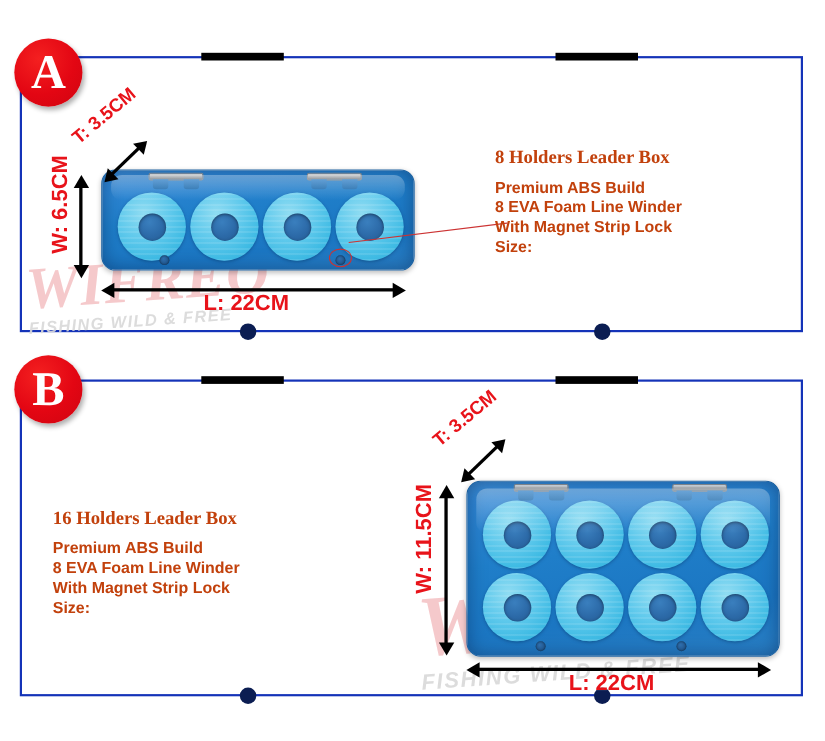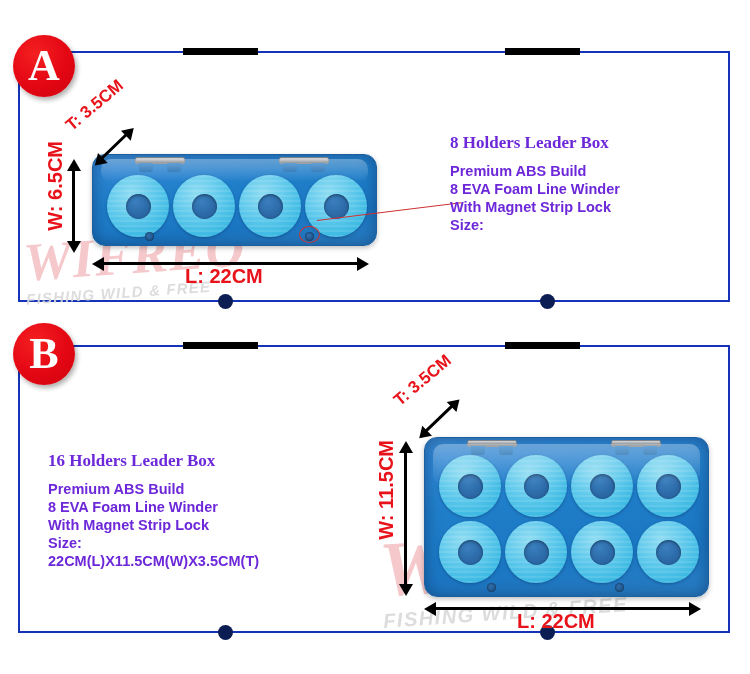--- a/index.html
+++ b/index.html
@@ -145,21 +145,21 @@
   
   .dim-label{
     position:absolute;color:#e8131a;font-weight:bold;
     font-family:"Liberation Sans", sans-serif;
     white-space:nowrap;z-index:25;
     text-shadow:0 0 1px rgba(255,255,255,.6);
   }
   .dim-v{writing-mode:vertical-rl;transform:rotate(180deg);}
 
   
-  .spec{position:absolute;z-index:30;color:#6d28d9;}
+  .spec{position:absolute;z-index:30;color:#c2410c;}
   .spec .title{
     font-size:17px;font-weight:bold;margin-bottom:9px;
     font-family:"Liberation Serif", serif;white-space:nowrap;
   }
   .spec .line{
     font-size:14.5px;font-weight:bold;line-height:18px;white-space:nowrap;
     font-family:"Liberation Sans", sans-serif;
   }
 
   
@@ -292,22 +292,21 @@
 
   <div class="arrow-h" style="left:435px;top:607px;width:255px;"></div>
   <div class="dim-label" style="left:517px;top:610px;font-size:20px;">L: 22CM</div>
 
   <div class="arrow-v" style="left:404px;top:452px;height:133px;"></div>
   <div class="dim-label dim-v" style="left:375px;top:440px;font-size:20px;">W: 11.5CM</div>
 
   <div class="arrow-d" style="left:420px;top:417px;width:38px;transform:rotate(-44deg);transform-origin:center;"></div>
   <div class="dim-label" style="left:390px;top:395px;font-size:17px;transform:rotate(-40deg);transform-origin:left top;">T: 3.5CM</div>
 
-  <div class="spec" id="spec-b" style="left:48px;top:451px;">
+  <div class="spec" id="spec-b" style="left:48px;top:461px;">
     <div class="title">16 Holders Leader Box</div>
     <div class="line">Premium ABS Build</div>
     <div class="line">8 EVA Foam Line Winder</div>
     <div class="line">With Magnet Strip Lock</div>
     <div class="line">Size:</div>
-    <div class="line">22CM(L)X11.5CM(W)X3.5CM(T)</div>
   </div>
 
 </div>
 
 </body></html>

